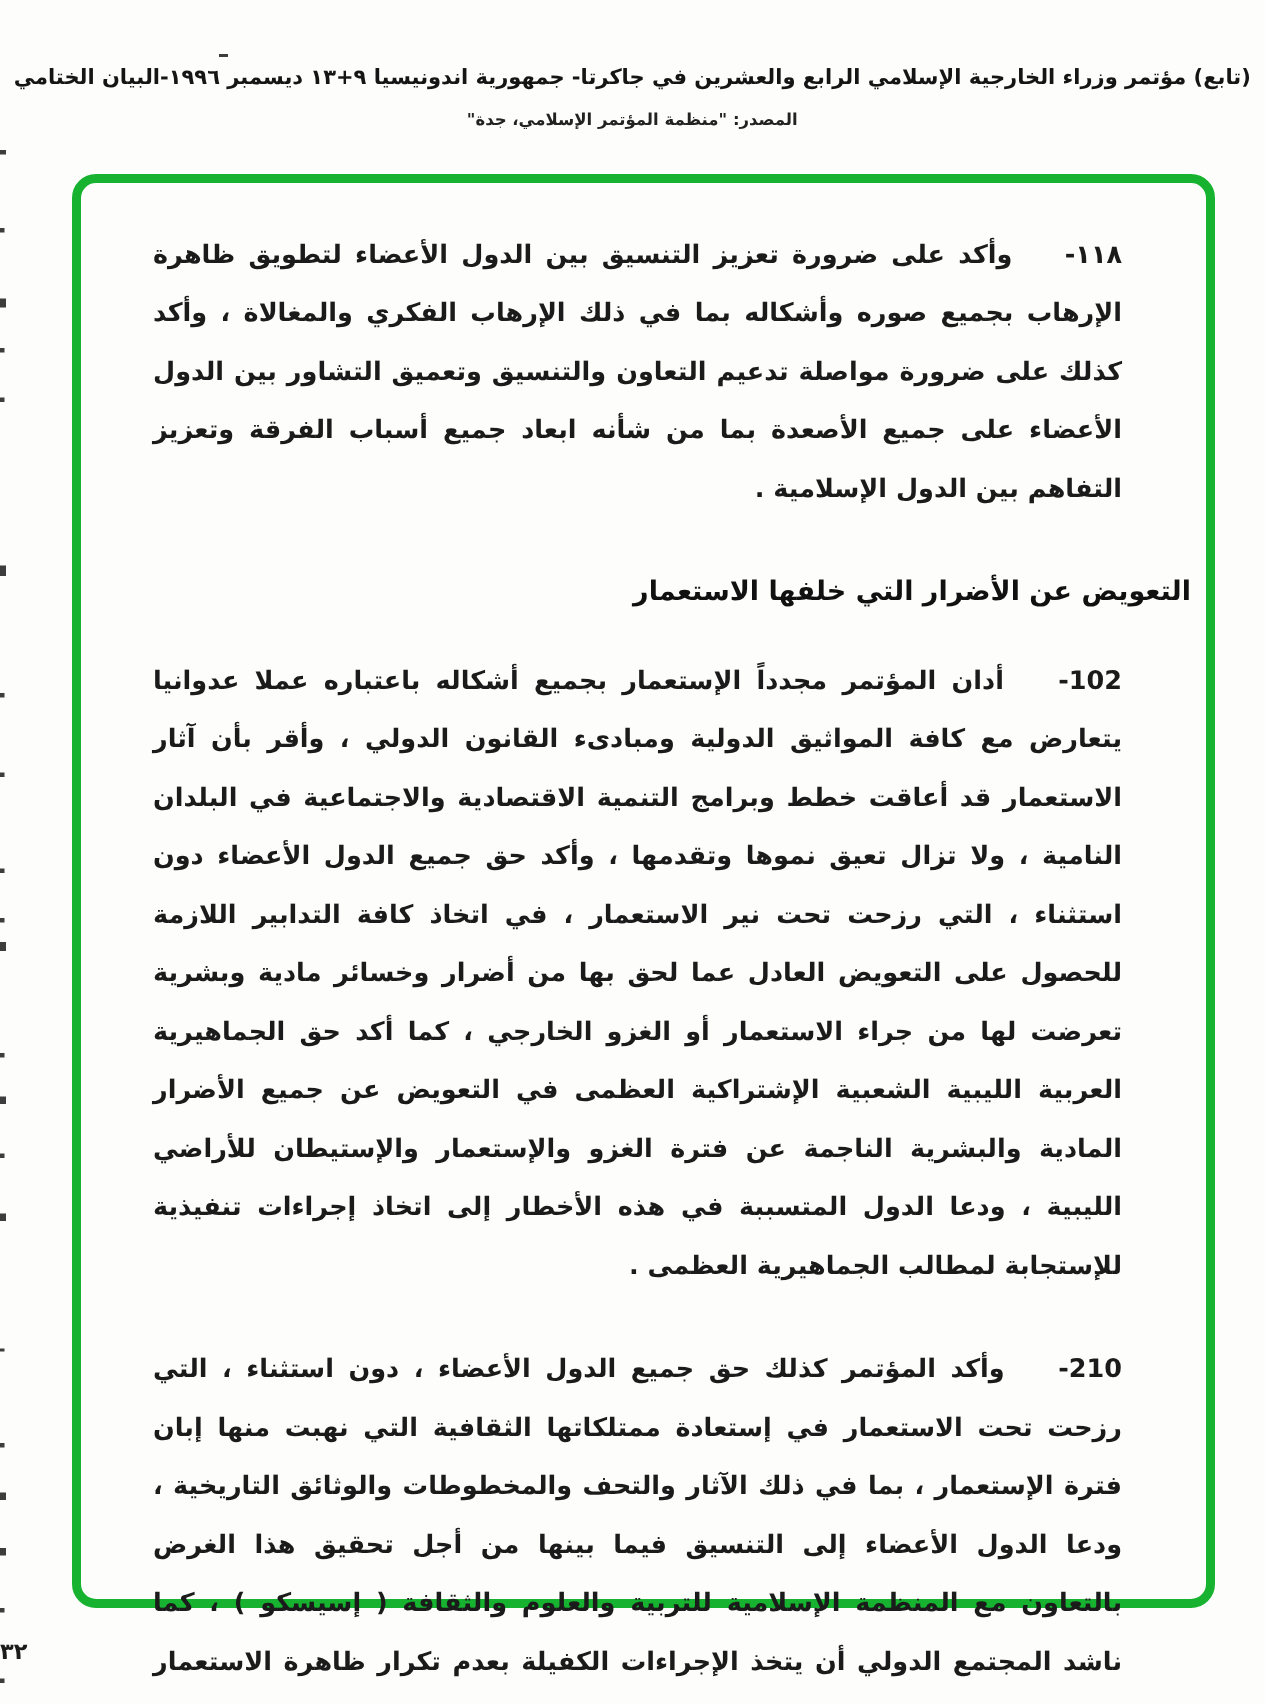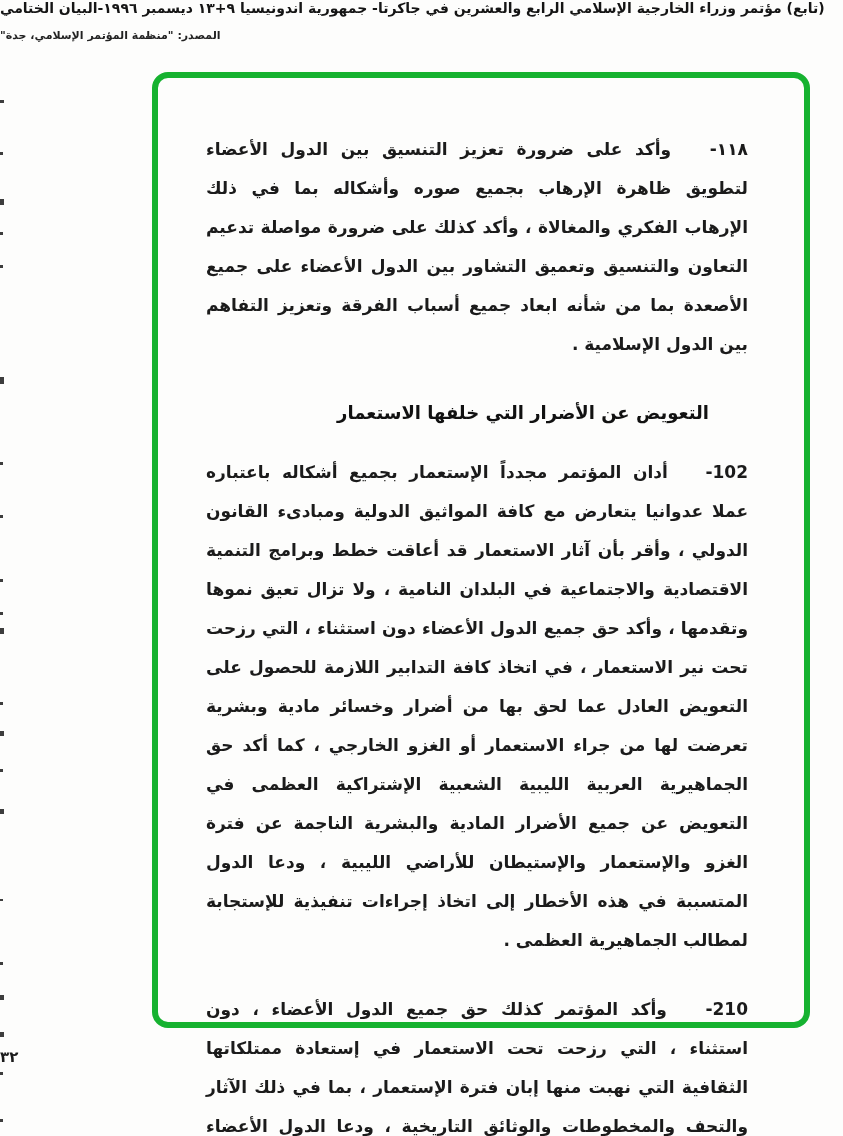--- a/index.html
+++ b/index.html
@@ -12,60 +12,61 @@
     width:843px;
     height:1136px;
     position:relative;
     background:#fdfdfc;
     color:var(--ink);
     font-family:"DejaVu Sans",sans-serif;
     direction:rtl;
     overflow:hidden;
   }
   .doc-header{
-    text-align:left;
+    padding-top:44px;
+    text-align:center;
   }
   .doc-header .title-line{
     font-size:14px;
     font-weight:bold;
     white-space:nowrap;
     letter-spacing:0;
     color:#151515;
   }
   .doc-header .source-line{
     margin-top:13px;
     font-size:11px;
     font-weight:bold;
     color:#222;
   }
   .content-frame{
     margin:30px 33px 0 37px;
-    width:658px;
+    width:762px;
     height:956px;
     border:6px solid var(--frame-green);
     border-radius:16px;
-    padding:52px 56px 20px 48px;
+    padding:29px 56px 20px 48px;
     background:transparent;
   }
   .body-text p{
     margin:0 0 30px 0;
     font-size:17px;
     font-weight:bold;
     line-height:39px;
     text-align:justify;
     color:var(--ink);
   }
   .body-text p .pnum{
     margin-left:26px;
     white-space:nowrap;
   }
   .section-heading{
     font-size:18px;
     font-weight:bold;
-    text-align:center;
+    text-align:right;
     margin:38px 0 30px 0;
     transform:translateX(46px);
     color:#111;
   }
   .page-number{
     margin-top:20px;
     text-align:left;
     font-size:15px;
     font-weight:bold;
     letter-spacing:4px;

